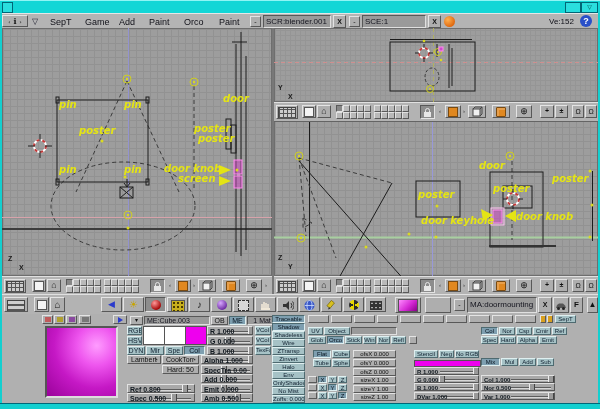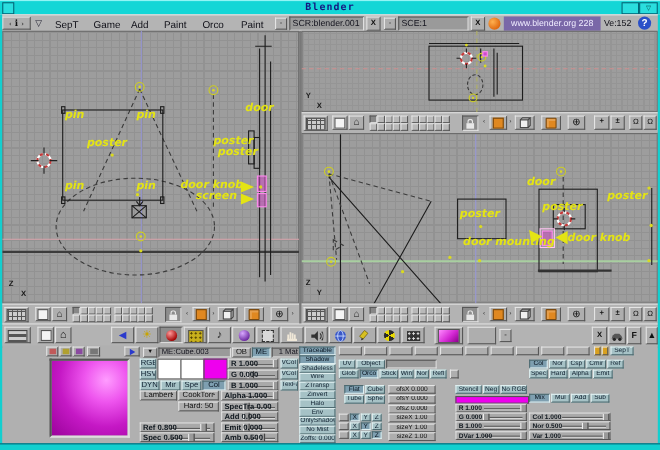--- a/index.html
+++ b/index.html
@@ -45,42 +45,40 @@
   .slab,.btn,.tb{font-size:7px;line-height:8px;}
   .tiny{font-size:6px;line-height:7px;}
 </style>
 </head>
 <body>
 
 <div id="stage">
 
   <div class="abs titlebar">
     <div class="abs tbox" style="left:2px;width:9px;"></div>
-    <div class="abs title">Blender</div>
     <div class="abs tbox" style="left:565px;width:14px;"></div>
     <div class="abs tbox" style="left:581px;width:15px;text-align:center;font-size:6px;color:#044;">▽</div>
   </div>
 
   <div class="abs menubar">
     <div class="abs btn" style="left:2px;top:1px;width:26px;height:12px;font:bold 8px 'DejaVu Serif',serif;"><span class="arr">‹</span> <span>i</span> <span class="arr">›</span></div>
     <div class="abs" style="left:32px;top:3px;font-size:8px;color:#223;">▽</div>
     <span class="abs menuitem" style="left:50px;">SepT</span>
     <span class="abs menuitem" style="left:85px;">Game</span>
     <span class="abs menuitem" style="left:119px;">Add</span>
     <span class="abs menuitem" style="left:149px;">Paint</span>
     <span class="abs menuitem" style="left:184px;">Orco</span>
     <span class="abs menuitem" style="left:219px;">Paint</span>
     <div class="abs btn" style="left:250px;top:2px;width:11px;height:11px;line-height:9px;">-</div>
     <div class="abs fld" style="left:263px;top:1px;width:68px;height:13px;font-size:8px;line-height:11px;">SCR:blender.001</div>
     <div class="abs btn" style="left:333px;top:1px;width:13px;height:13px;font-weight:bold;line-height:11px;">X</div>
     <div class="abs btn" style="left:349px;top:2px;width:11px;height:11px;line-height:9px;">-</div>
     <div class="abs fld" style="left:362px;top:1px;width:64px;height:13px;font-size:8px;line-height:11px;">SCE:1</div>
     <div class="abs btn" style="left:428px;top:1px;width:13px;height:13px;font-weight:bold;line-height:11px;">X</div>
     <div class="abs circ" style="left:444px;top:2px;width:11px;height:11px;background:radial-gradient(circle at 35% 35%,#ffb050,#e06a10 70%);"></div>
-    <div class="abs" style="left:458px;top:1px;width:88px;height:13px;background:#7a68a8;color:#f0ecff;font-size:8px;line-height:13px;text-align:center;">www.blender.org 228</div>
     <span class="abs" style="left:549px;top:3px;font-size:8px;color:#101018;">Ve:152</span>
     <div class="abs circ" style="left:580px;top:1px;width:12px;height:12px;background:#2a50c8;color:#fff;font:bold 9px 'Liberation Sans',sans-serif;text-align:center;line-height:12px;">?</div>
   </div>
 
   <div class="abs vp" style="left:2px;top:28px;width:270px;height:248px;"></div>
   <svg class="abs" style="left:2px;top:28px;" width="270" height="248" viewBox="2 28 270 248">
     <line x1="128.5" y1="28" x2="128.5" y2="276" stroke="#9393cf"></line>
     <line x1="2" y1="217.5" x2="272" y2="217.5" stroke="#d8a3ab"></line>
     <line x1="2" y1="229" x2="272" y2="229" stroke="#3c3c3c" stroke-width="2"></line>
     <g stroke="#3a3a3a" fill="none" stroke-dasharray="4,3">
@@ -219,21 +217,21 @@
     <g>
       <circle cx="513" cy="199" r="6" fill="none" stroke="#fff" stroke-width="2"></circle>
       <circle cx="513" cy="199" r="6" fill="none" stroke="#c23a3a" stroke-width="2" stroke-dasharray="3,3"></circle>
       <path d="M513,189 V193 M513,205 V209 M503,199 H507 M519,199 H523" stroke="#222"></path>
     </g>
   </svg>
   <span class="abs vlabel" style="left:418px;top:189px;">poster</span>
   <span class="abs vlabel" style="left:479px;top:160px;">door</span>
   <span class="abs vlabel" style="left:493px;top:183px;">poster</span>
   <span class="abs vlabel" style="left:552px;top:173px;">poster</span>
-  <span class="abs vlabel" style="left:421px;top:215px;">door mounting</span>
+  <span class="abs vlabel" style="left:421px;top:215px;">door keyhole</span>
   <span class="abs vlabel" style="left:516px;top:211px;">door knob</span>
   <span class="abs axisl" style="left:278px;top:254px;">Z</span>
   <span class="abs axisl" style="left:288px;top:263px;">Y</span>
 
   <div class="abs vhead" style="left:274px;top:102px;width:324px;height:18px;">
     <div class="abs btn" style="left:2px;top:2px;width:22px;height:14px;"><span class="ico gridico" style="margin-top:1px;"></span></div>
     <div class="abs btn" style="left:28px;top:2px;width:14px;height:13px;"><span class="ico whitesq" style="margin-top:1px;"></span></div>
     <div class="abs btn" style="left:43px;top:2px;width:14px;height:13px;font-size:9px;line-height:11px;"><span>⌂</span></div>
     <div class="abs" style="left:62px;top:2px;">
         <span class="lgrp">
@@ -401,20 +399,21 @@
         </svg></div>
     <div class="abs btn" style="left:319px;top:2px;width:21px;height:15px;"><svg width="12" height="11" style="margin-top:2px;">
           <rect x="3" y="1" width="4" height="7" transform="rotate(40 5 4)" fill="#d8c020" stroke="#6a5a00" stroke-width="0.6"></rect>
           <polygon points="2,9.5 4.5,8.5 3,7" fill="#333"></polygon>
         </svg></div>
     <div class="abs btn" style="left:341px;top:2px;width:21px;height:15px;"><span class="ico circ" style="width:10px;height:10px;margin-top:2px;background:conic-gradient(#2a2a2a 0 60deg,#e8d800 60deg 120deg,#2a2a2a 120deg 180deg,#e8d800 180deg 240deg,#2a2a2a 240deg 300deg,#e8d800 300deg 360deg);"></span></div>
     <div class="abs btn" style="left:363px;top:2px;width:21px;height:15px;"><span class="ico" style="width:12px;height:9px;margin-top:3px;background-color:#333;background-image:radial-gradient(#ddd 30%,transparent 32%);background-size:4px 4.5px;"></span></div>
     <div class="abs btn" style="left:393px;top:2px;width:26px;height:16px;"><span class="ico" style="width:18px;height:11px;margin-top:1px;background:linear-gradient(135deg,#ff8aff 0%,#d428d4 55%,#8a008a 100%);border:1px solid #555;"></span></div>
     <div class="abs btn" style="left:423px;top:2px;width:26px;height:16px;"></div>
     <div class="abs btn" style="left:452px;top:4px;width:11px;height:12px;line-height:10px;">-</div>
+    <div class="abs fld" style="left:465px;top:2px;width:70px;height:16px;font-size:8px;line-height:14px;">MA:doormounting</div>
     <div class="abs btn" style="left:536px;top:2px;width:14px;height:16px;font-weight:bold;line-height:14px;">X</div>
     <div class="abs btn" style="left:551px;top:2px;width:16px;height:16px;"><svg width="12" height="10" style="margin-top:3px;">
           <path d="M1,7 L2,4 L4,2.5 L8,2.5 L10,4.5 L11,7 Z" fill="#555"></path>
           <circle cx="3.5" cy="7.5" r="1.5" fill="#222"></circle>
           <circle cx="8.5" cy="7.5" r="1.5" fill="#222"></circle>
         </svg></div>
     <div class="abs btn" style="left:568px;top:2px;width:13px;height:16px;font-weight:bold;font-size:8px;line-height:14px;">F</div>
     <div class="abs btn" style="left:585px;top:2px;width:11px;height:16px;font-size:8px;line-height:14px;"><span>▲</span></div>
   </div>
 

